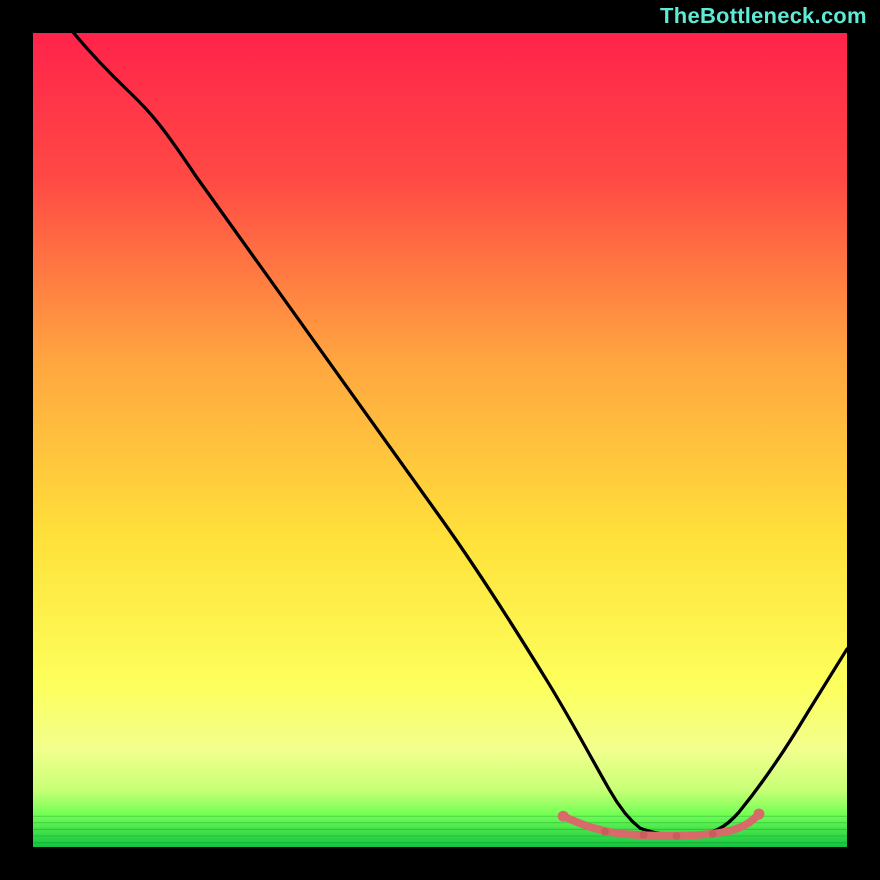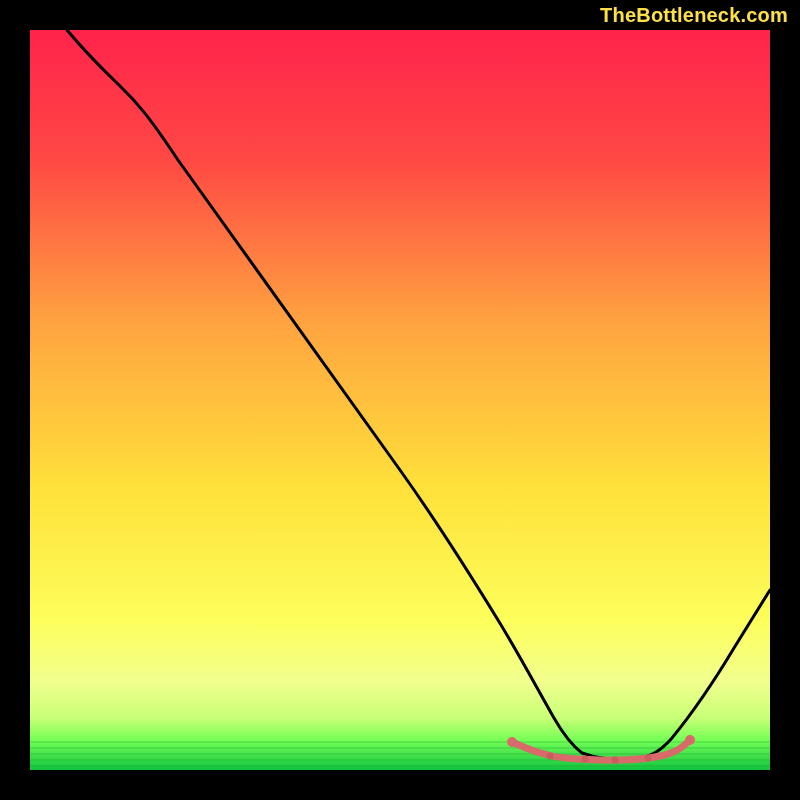--- a/index.html
+++ b/index.html
@@ -13,21 +13,21 @@
   }
   .stage {
     position: relative;
     width: 800px;
     height: 800px;
   }
   .watermark {
     position: absolute;
     top: 4px;
     right: 12px;
-    color: #fde047;
+    color: #5eead4;
     font-size: 20px;
     font-weight: 600;
     letter-spacing: 0.2px;
     user-select: none;
   }
   svg {
     display: block;
   }
 </style>
 </head>

